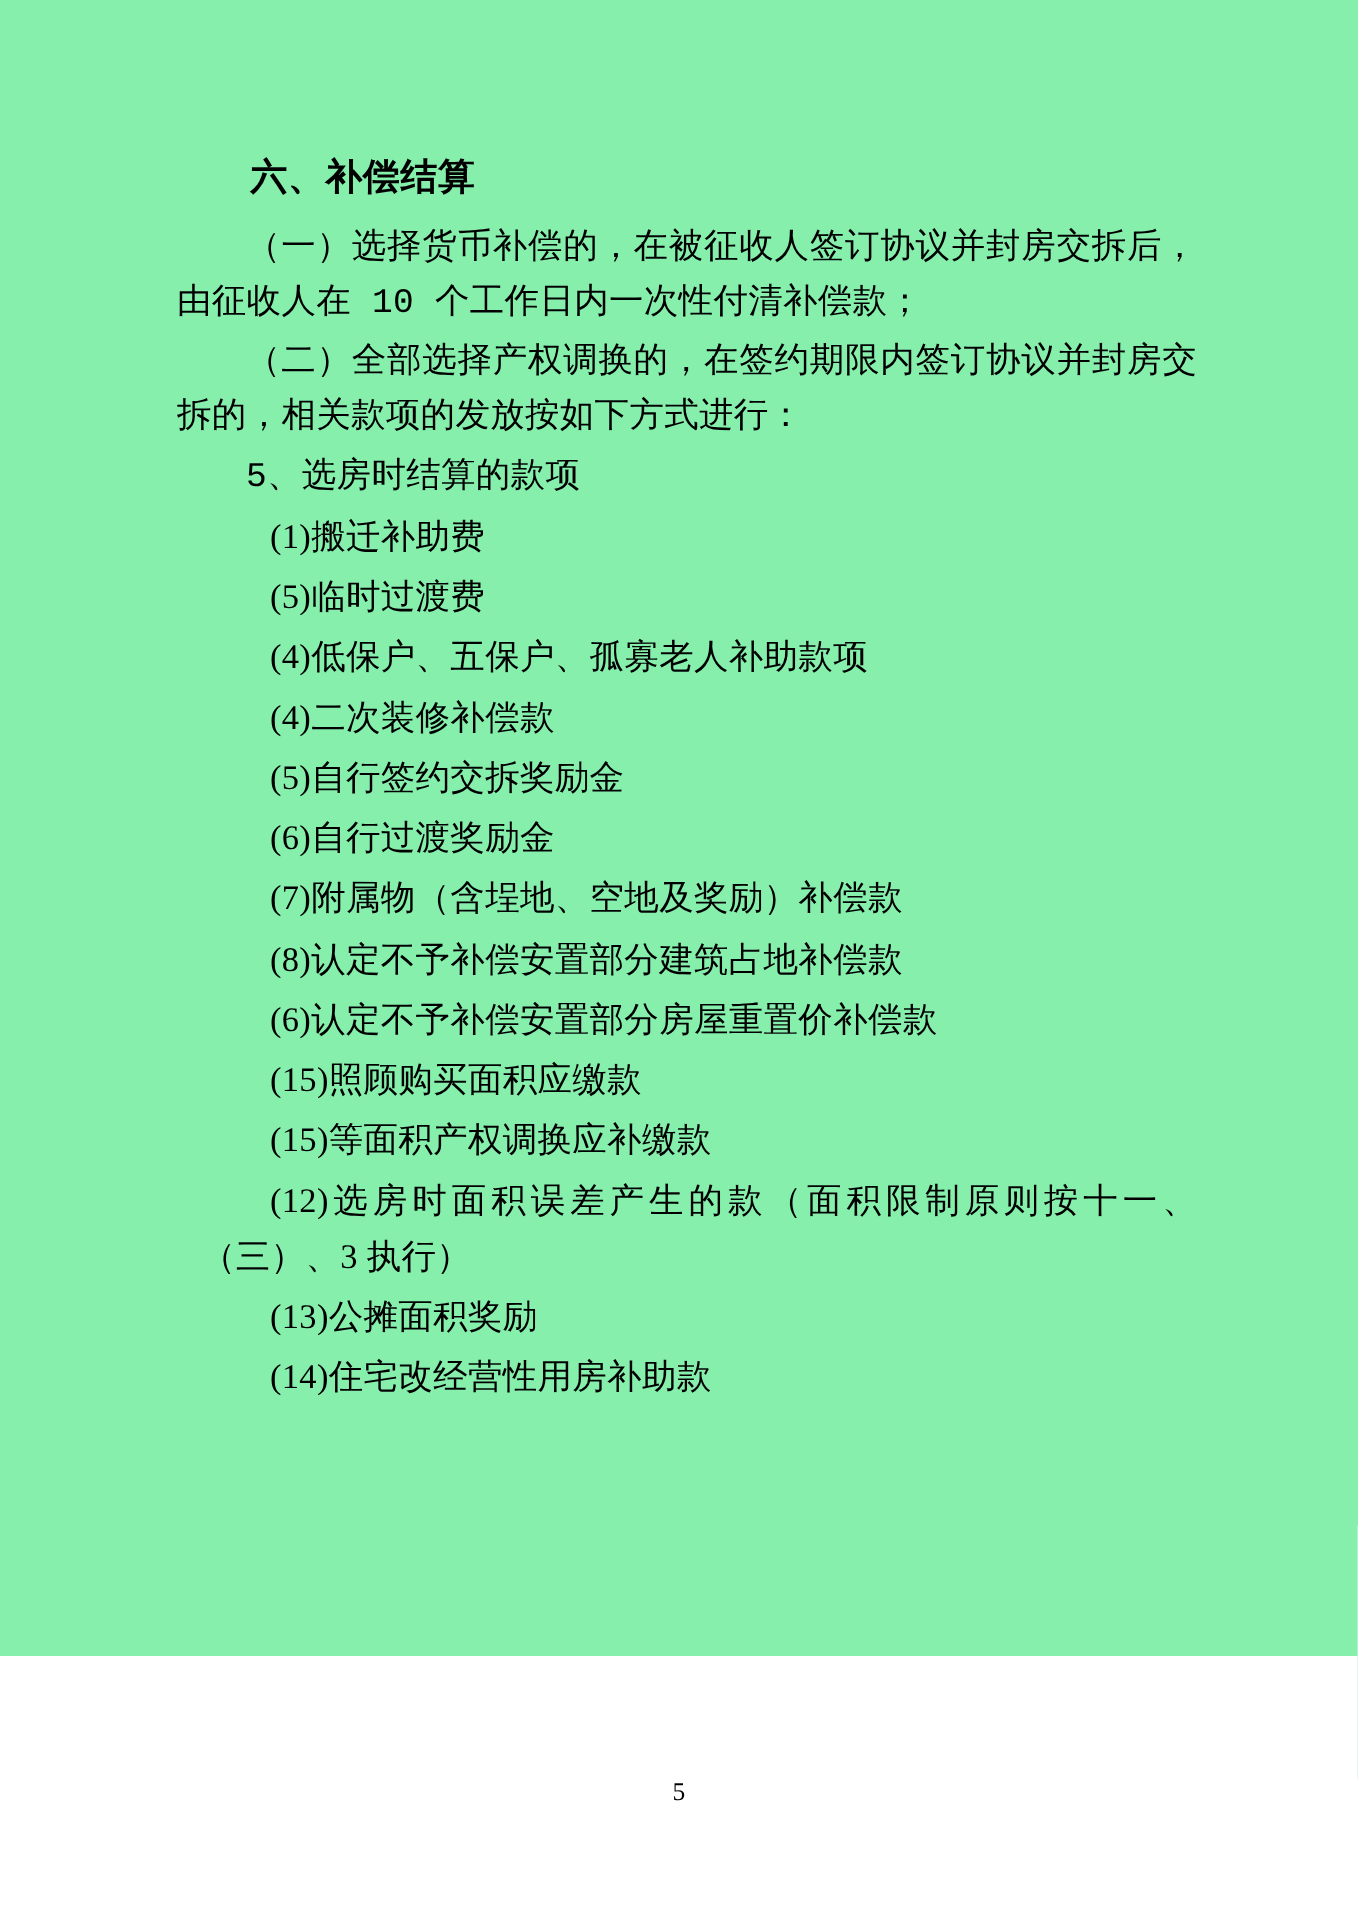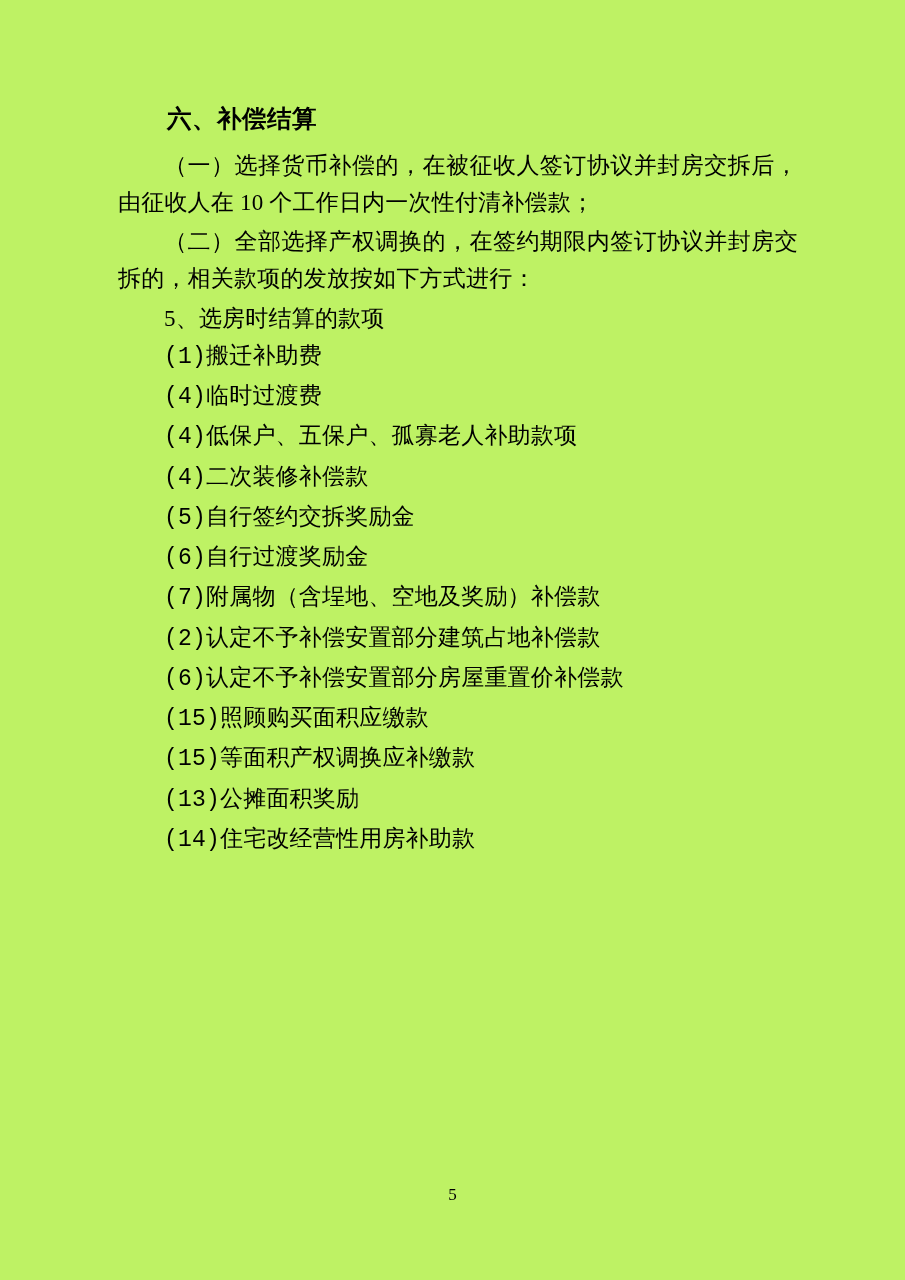--- a/index.html
+++ b/index.html
@@ -13,22 +13,22 @@
     position: relative;
     font-family: "Liberation Serif", "DejaVu Serif", serif;
     color: #000000;
     overflow: hidden;
   }
   .page {
     position: absolute;
     left: 0;
     top: 0;
     width: 905px;
-    height: 1280px;
-    background: #bef264;
+    height: 1104px;
+    background: #86efac;
   }
   .content {
     position: absolute;
     left: 118px;
     top: 104px;
     width: 680px;
   }
   .heading {
     font-size: 24.5px;
     font-weight: bold;
@@ -39,25 +39,25 @@
   }
   p.body-line {
     font-size: 23px;
     line-height: 1.62;
     margin: 0 0 2px 0;
     text-align: justify;
     letter-spacing: 0.2px;
   }
   p.indent2 {
     text-indent: 2em;
+    font-family: Liberation Mono, monospace;
   }
   p.item {
     text-indent: 2em;
-    margin: 0 0 3px 0;
-    font-family: Liberation Mono, monospace;
+    margin: 0 0 3px 16px;
   }
   .footer-num {
     position: absolute;
     left: 0;
     top: 1185px;
     width: 905px;
     text-align: center;
     font-size: 17px;
     font-family: "Liberation Serif", "DejaVu Serif", serif;
   }
@@ -68,29 +68,30 @@
 <div class="page">
   <div class="content">
 
     <h1 class="heading">六、补偿结算</h1>
 
     <p class="body-line indent2">（一）选择货币补偿的，在被征收人签订协议并封房交拆后，由征收人在 10 个工作日内一次性付清补偿款；</p>
     <p class="body-line indent2">（二）全部选择产权调换的，在签约期限内签订协议并封房交拆的，相关款项的发放按如下方式进行：</p>
     <p class="body-line indent2">5、选房时结算的款项</p>
 
     <p class="body-line item">(1)搬迁补助费</p>
-    <p class="body-line item">(4)临时过渡费</p>
+    <p class="body-line item">(5)临时过渡费</p>
     <p class="body-line item">(4)低保户、五保户、孤寡老人补助款项</p>
     <p class="body-line item">(4)二次装修补偿款</p>
     <p class="body-line item">(5)自行签约交拆奖励金</p>
     <p class="body-line item">(6)自行过渡奖励金</p>
     <p class="body-line item">(7)附属物（含埕地、空地及奖励）补偿款</p>
-    <p class="body-line item">(2)认定不予补偿安置部分建筑占地补偿款</p>
+    <p class="body-line item">(8)认定不予补偿安置部分建筑占地补偿款</p>
     <p class="body-line item">(6)认定不予补偿安置部分房屋重置价补偿款</p>
     <p class="body-line item">(15)照顾购买面积应缴款</p>
     <p class="body-line item">(15)等面积产权调换应补缴款</p>
+    <p class="body-line item">(12)选房时面积误差产生的款（面积限制原则按十一、（三）、3 执行）</p>
     <p class="body-line item">(13)公摊面积奖励</p>
     <p class="body-line item">(14)住宅改经营性用房补助款</p>
 
   </div>
 
   <div class="footer-num">5</div>
 </div>
 
 </body></html>

